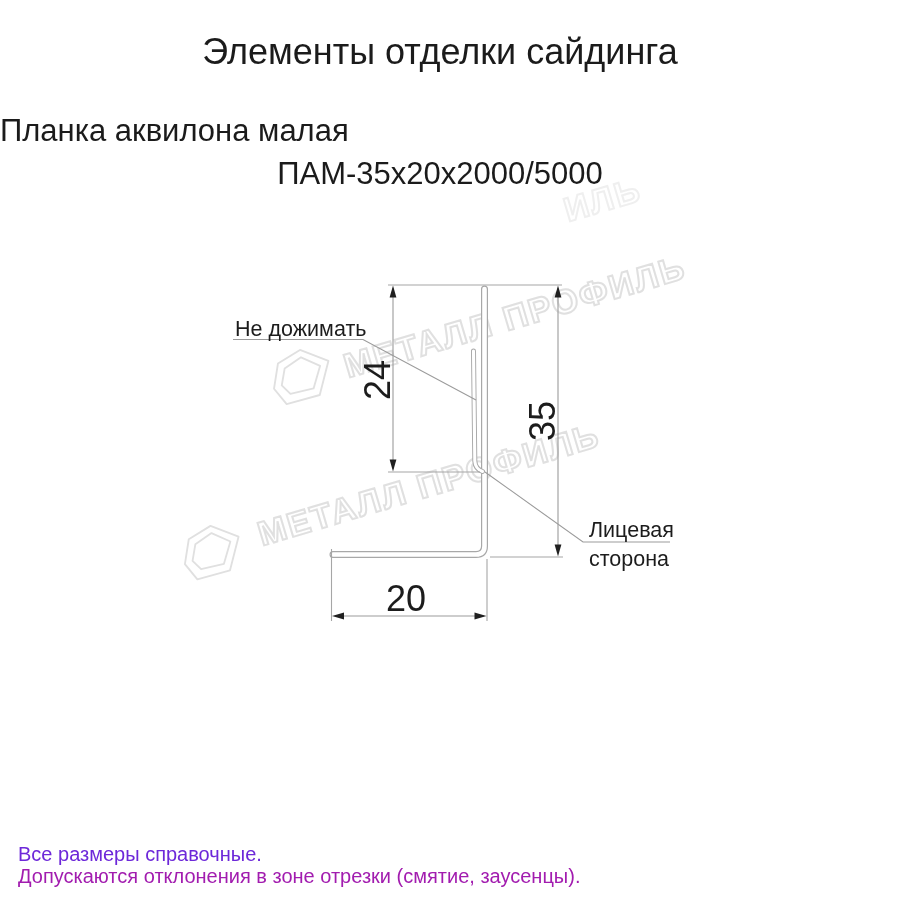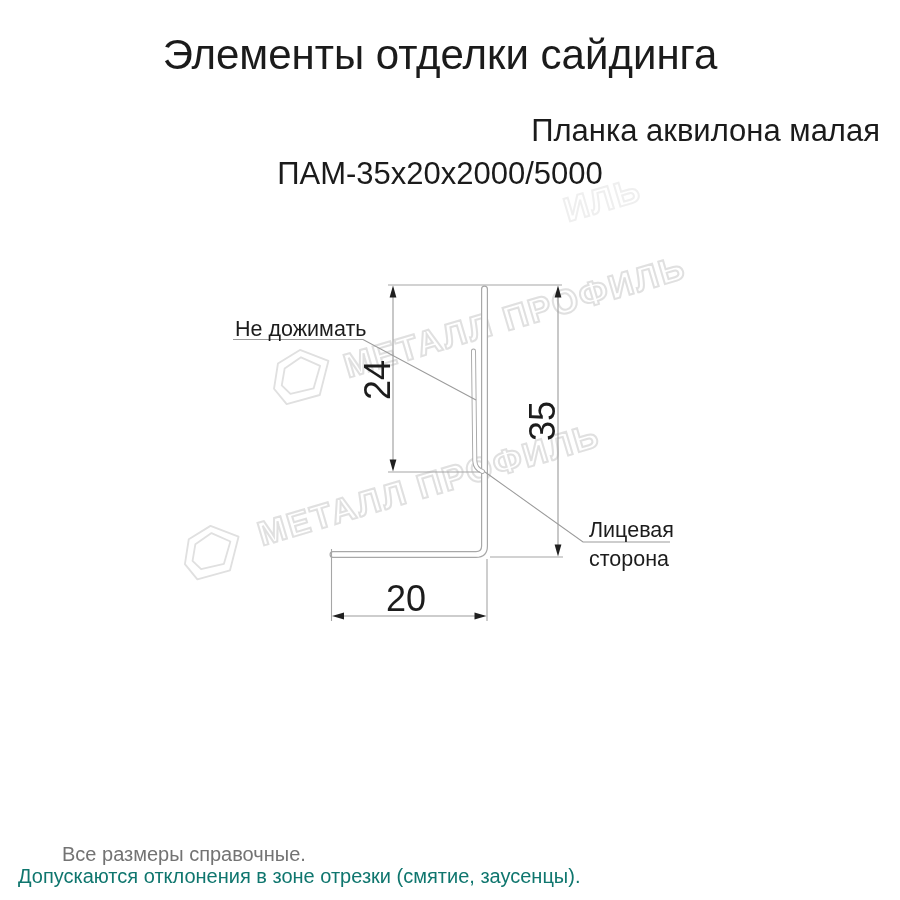--- a/index.html
+++ b/index.html
@@ -1,25 +1,25 @@
 <!DOCTYPE html>
 <html><head>
 <meta charset="utf-8">
 <style>
   html,body{margin:0;padding:0;}
   body{
     width:900px;height:900px;position:relative;background:#ffffff;
     font-family:"Liberation Sans", sans-serif;color:#1c1c1c;overflow:hidden;
   }
   .txt{position:absolute;white-space:nowrap;}
-  .page-title{top:31px;left:0;width:880px;text-align:center;font-size:42px;color:#1b1b1b;}
-  .product-name{top:113px;left:0;width:880px;text-align:right;font-size:31px;color:#1b1b1b;}
+  .page-title{top:31px;left:0;width:880px;text-align:center;font-size:36px;color:#1b1b1b;}
+  .product-name{top:113px;left:0;width:880px;text-align:left;font-size:31px;color:#1b1b1b;}
   .product-code{top:156px;left:0;width:880px;text-align:center;font-size:31px;color:#1b1b1b;}
-  .note1{top:843px;left:18px;font-size:20px;color:#737373;margin-left:44px;}
-  .note2{top:865px;left:18px;font-size:20px;color:#0f766e;}
+  .note1{top:843px;left:18px;font-size:20px;color:#6d28d9;}
+  .note2{top:865px;left:18px;font-size:20px;color:#a21caf;}
 
   svg{position:absolute;top:0;left:0;}
 
   
   .sheet-base{stroke:#a8a8a8;stroke-width:7;fill:none;stroke-linecap:round;stroke-linejoin:round;}
   .sheet-core{stroke:#ffffff;stroke-width:4.6;fill:none;stroke-linecap:round;stroke-linejoin:round;}
   .flange-base{stroke:#a8a8a8;stroke-width:5;fill:none;stroke-linecap:round;stroke-linejoin:round;}
   .flange-core{stroke:#ffffff;stroke-width:3.1;fill:none;stroke-linecap:round;stroke-linejoin:round;}
   .ext{stroke:#a6a6a6;stroke-width:1.1;fill:none;}
   .dim{stroke:#9b9b9b;stroke-width:1.1;fill:none;}

